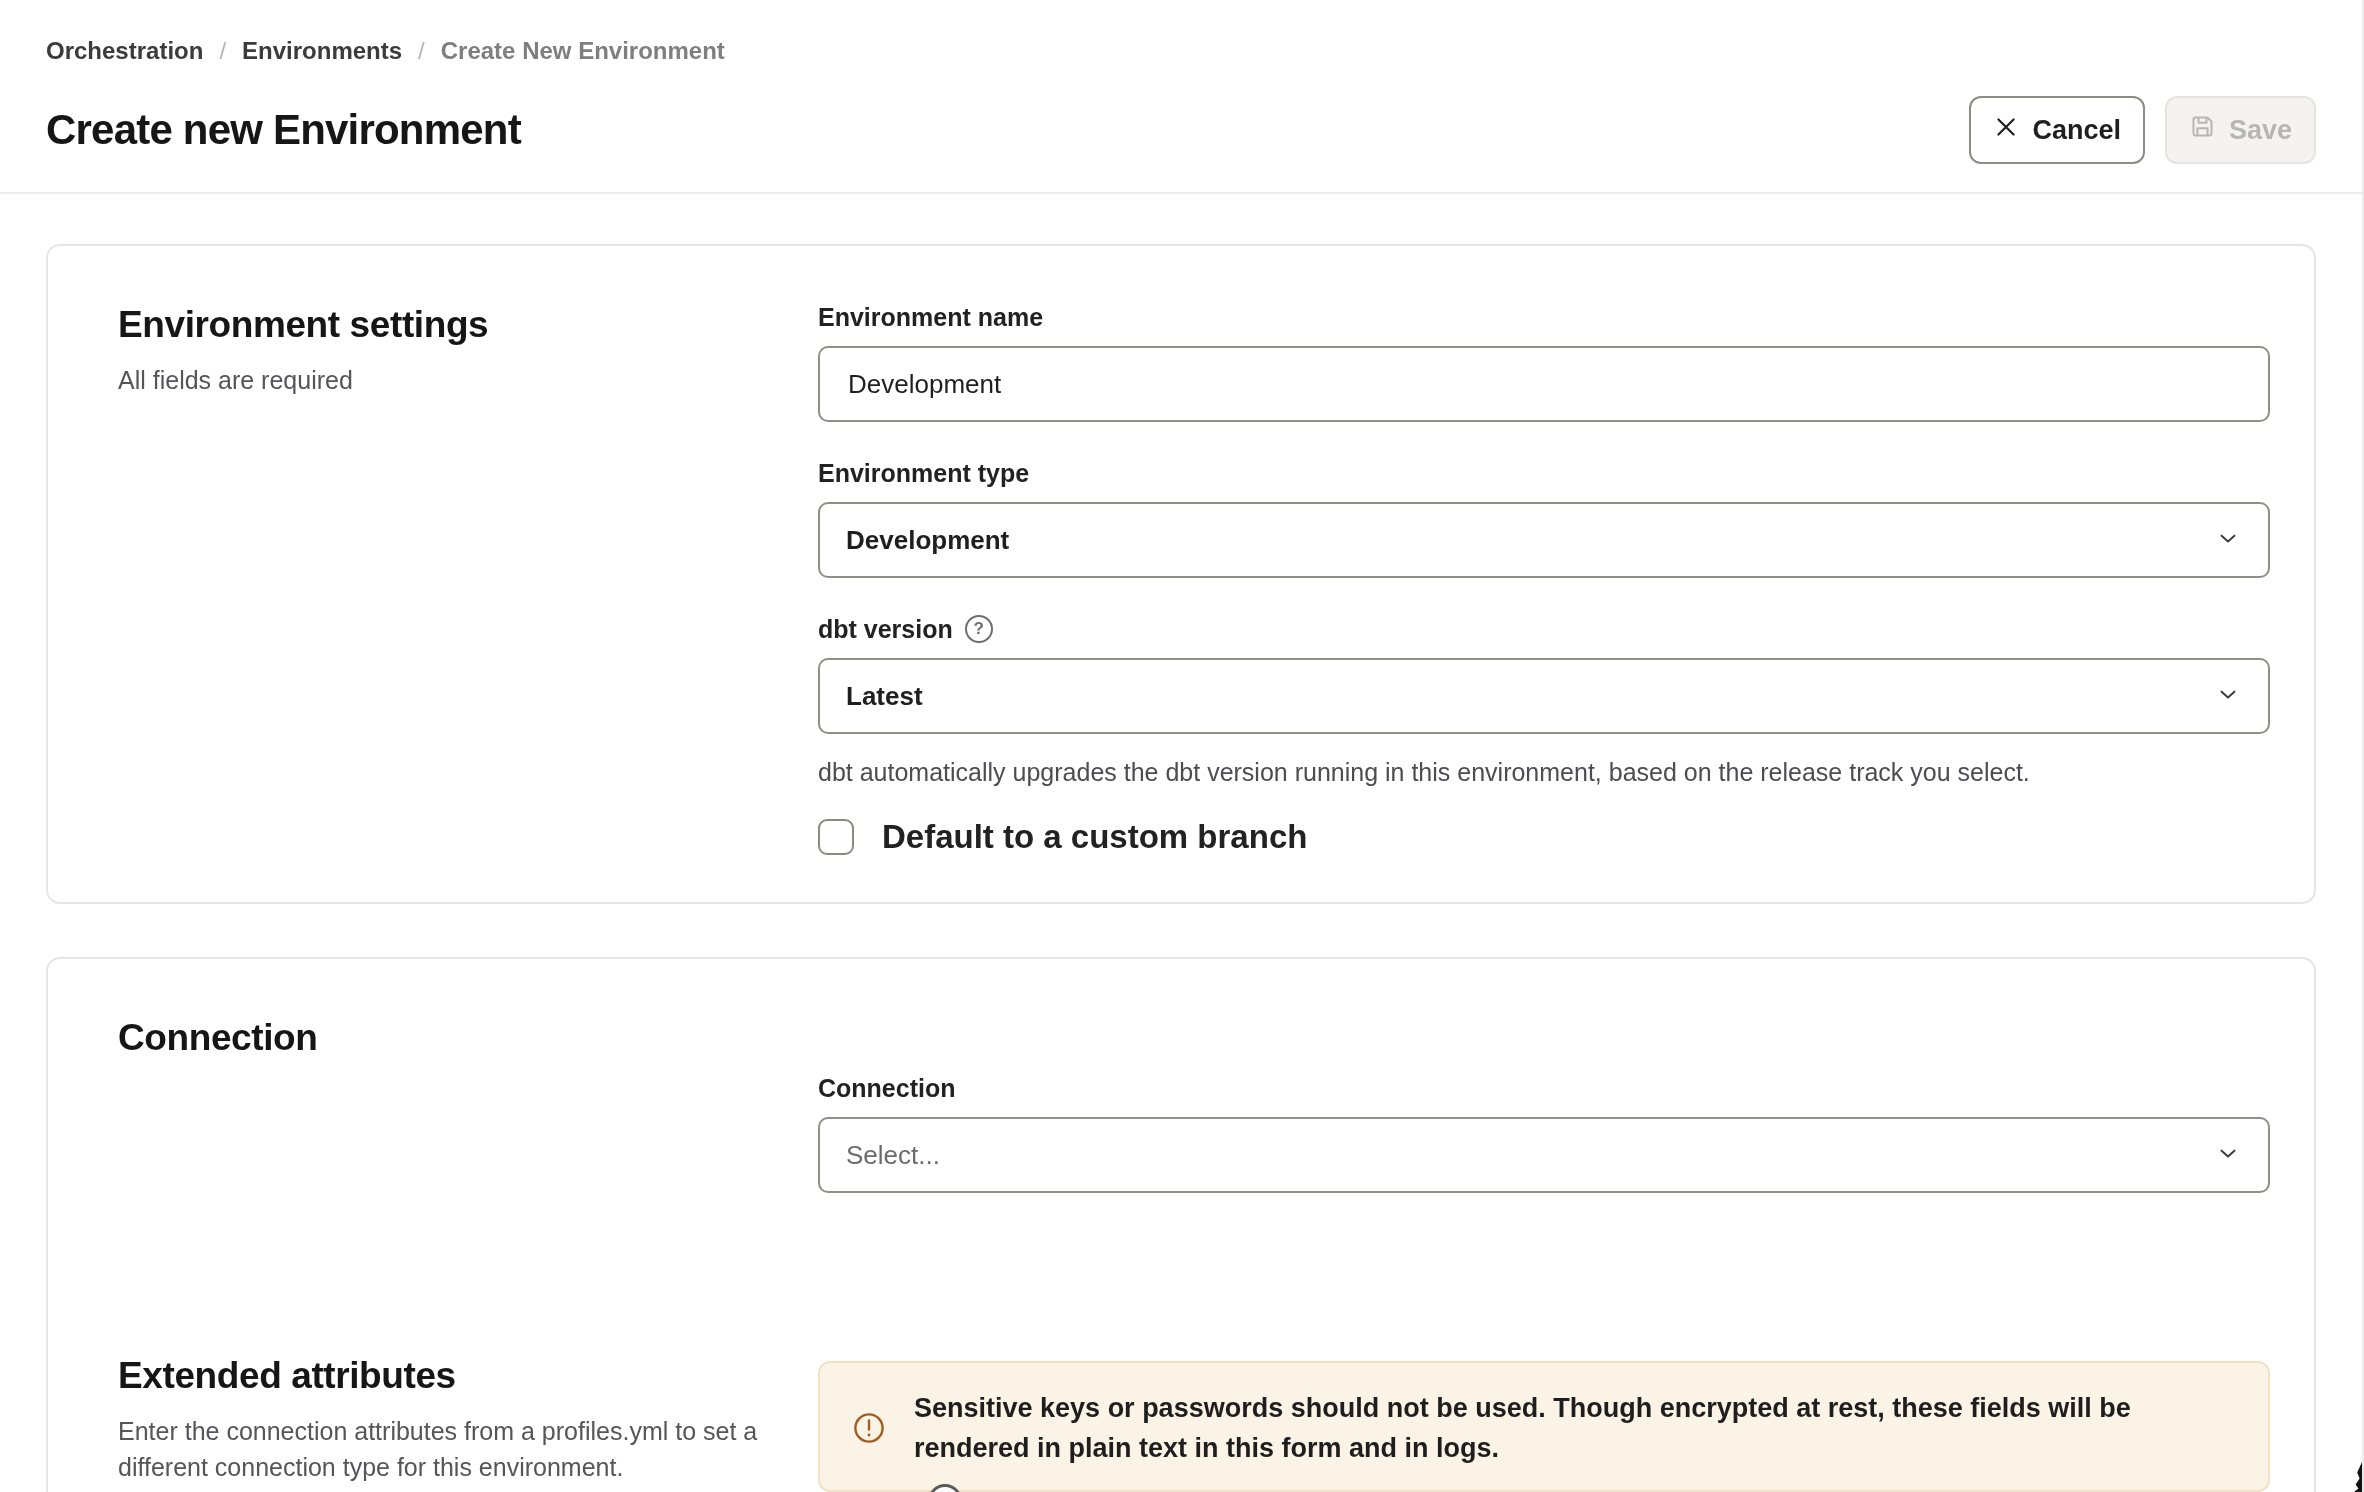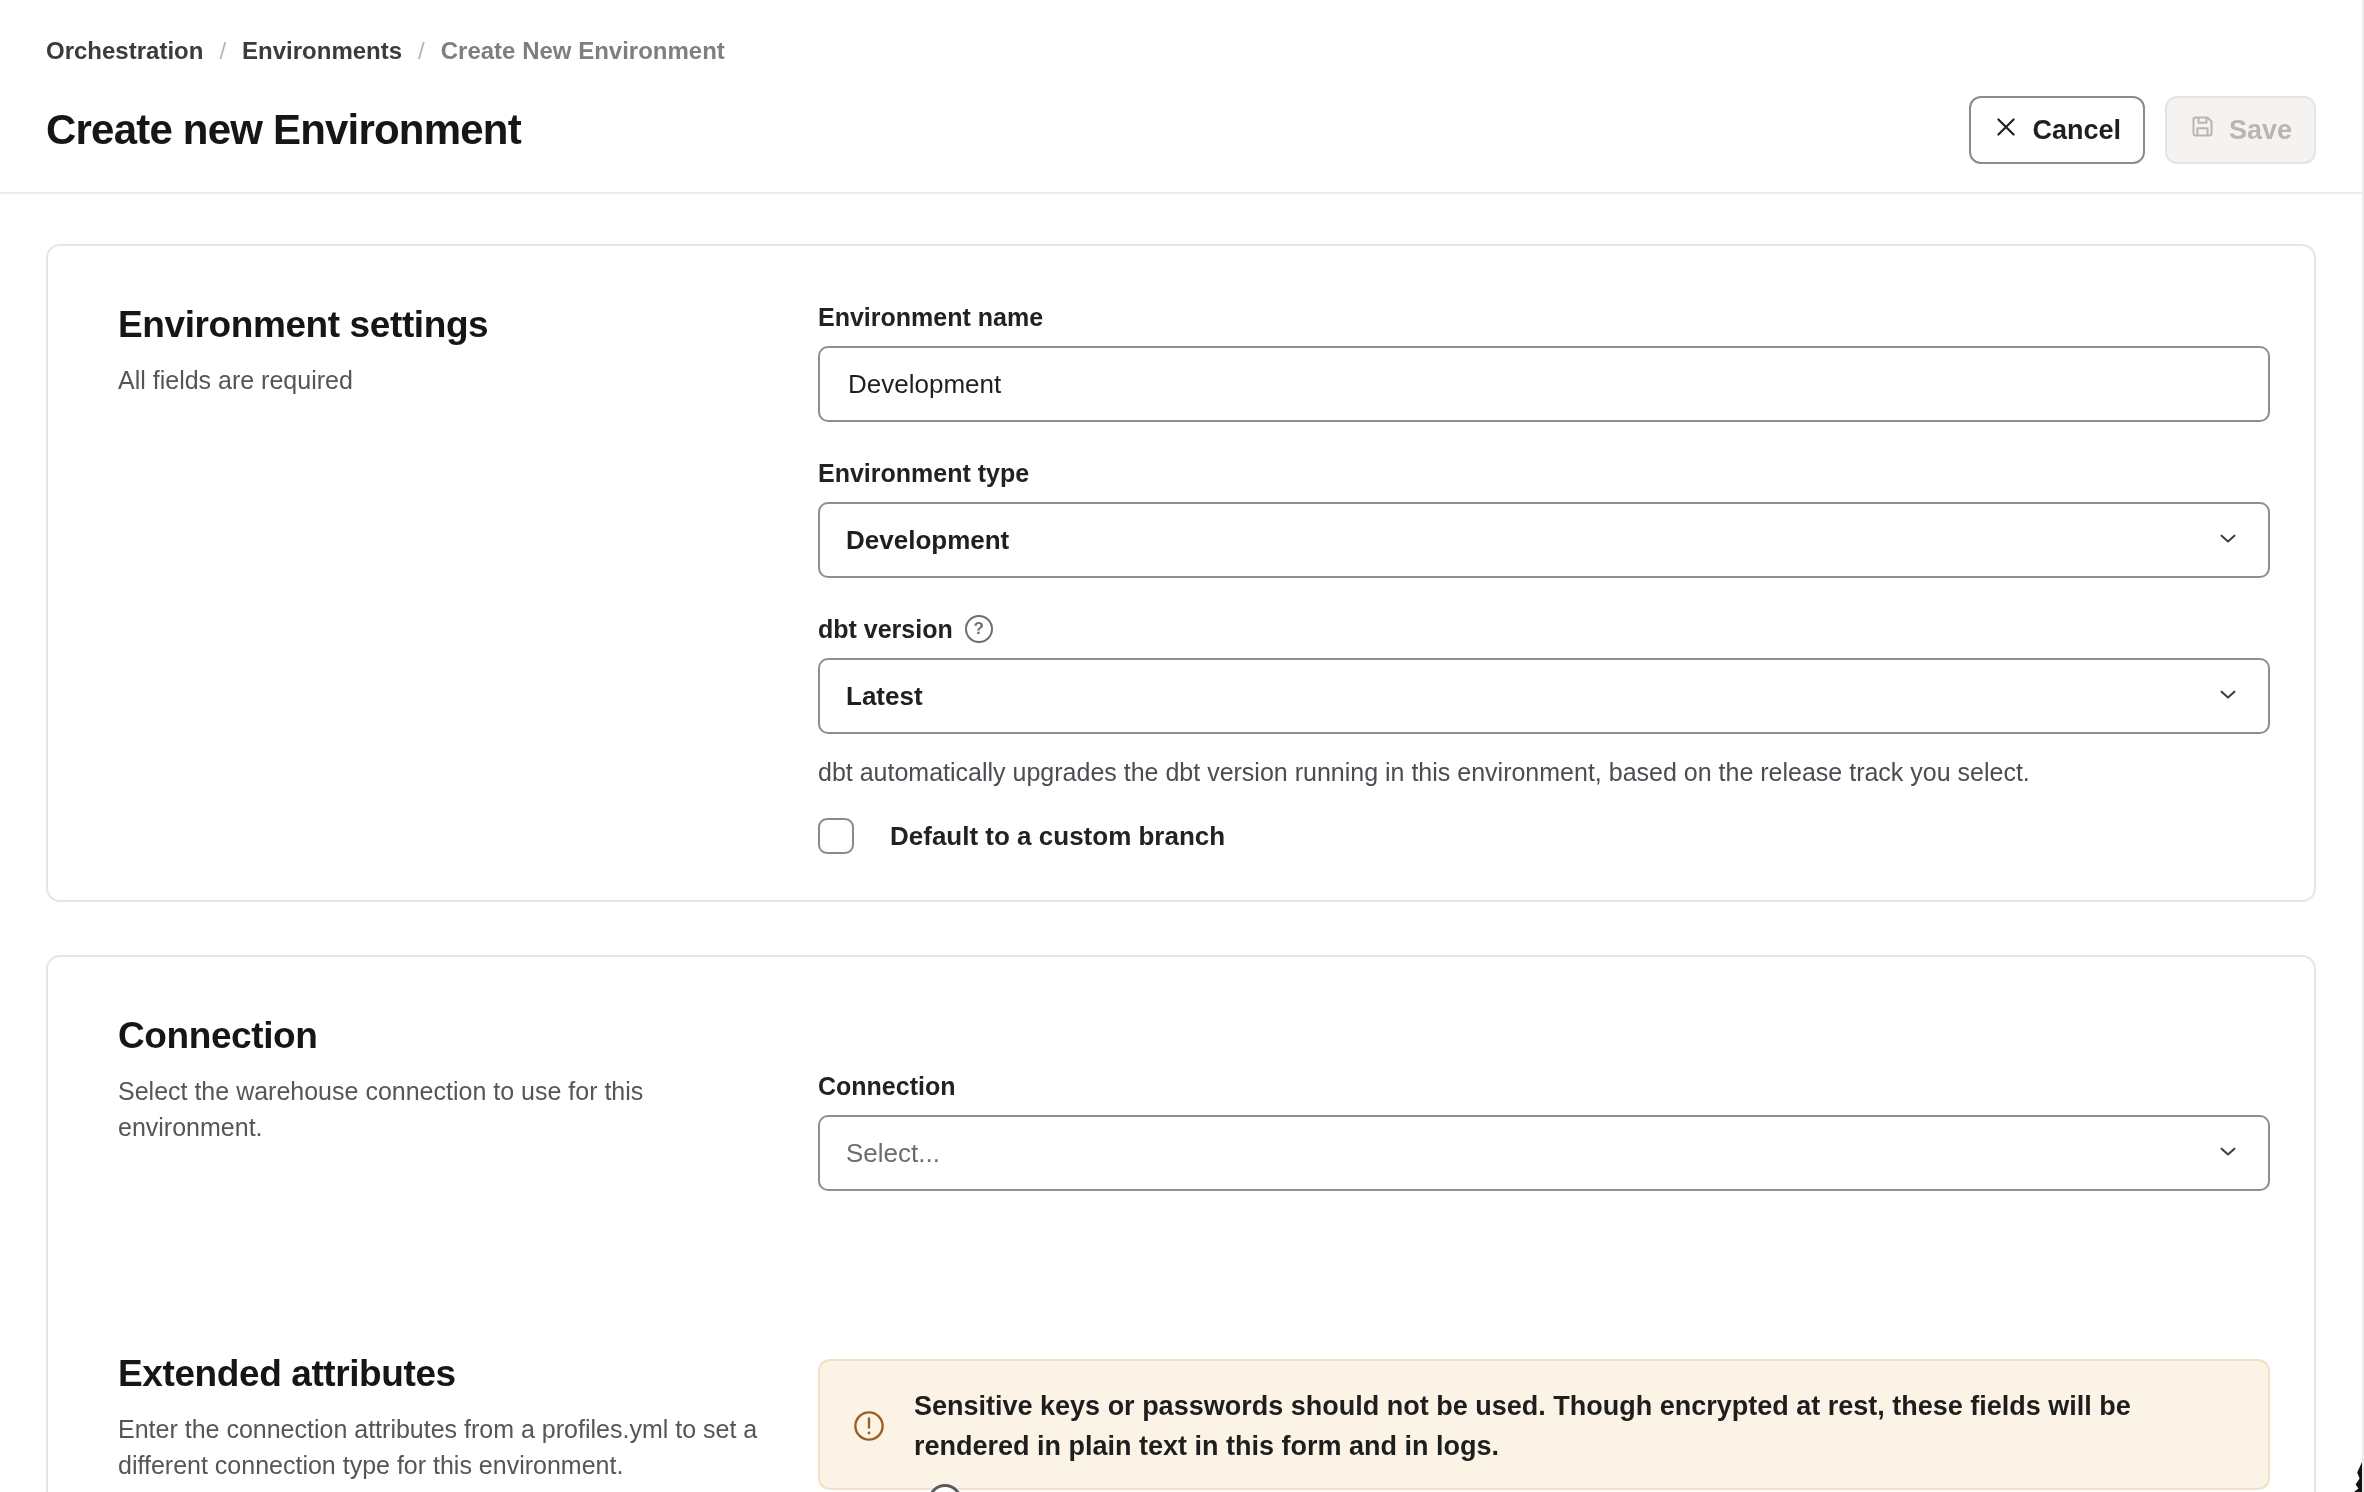--- a/index.html
+++ b/index.html
@@ -63,21 +63,21 @@
     justify-content: space-between; cursor: pointer;
   }
   .select-value { font-size: 26px; font-weight: 700; color: #1f1f1f; }
   .select-placeholder { font-size: 26px; font-weight: 400; color: #6b6b70; }
   .helper { font-size: 25px; line-height: 32px; color: #4c4c52; margin-top: 22px; }
   .checkbox-row { display: flex; align-items: center; margin-top: 30px; cursor: pointer; }
   .checkbox {
     width: 36px; height: 36px; border: 2px solid #8c8984; border-radius: 9px;
     background: #ffffff; flex: 0 0 36px;
   }
-  .checkbox-label { font-size: 26px; font-weight: 700; color: #222222; margin-left: 36px; }
+  .checkbox-label { font-size: 33px; font-weight: 700; color: #222222; margin-left: 28px; }
   .help-badge {
     width: 28px; height: 28px; border: 2px solid #6e6e6e; border-radius: 50%;
     display: inline-flex; align-items: center; justify-content: center;
     font-size: 17px; font-weight: 700; color: #6e6e6e; cursor: pointer;
   }
   .offset-top { margin-top: 58px; }
 
   
   .warning {
     display: flex; align-items: center; gap: 26px;
@@ -183,21 +183,20 @@
           <span class="checkbox-label">Default to a custom branch</span>
         </div>
       </div>
     </div>
   </section>
 
   <section class="card card-2">
     <div class="row">
       <div class="col-left">
         <h2>Connection</h2>
-        <p class="sub">Select the warehouse connection to use for this environment.</p>
       </div>
       <div class="col-right offset-top">
         <div class="field" style="margin-bottom:0;">
           <div class="field-label">
             <span>Connection</span>
           </div>
           <div class="select">
             <span class="select-placeholder">Select...</span>
             <span>
               <svg width="28" height="28" viewBox="0 0 24 24" fill="none" stroke="#3d3d3d" stroke-width="1.7" stroke-linecap="round" stroke-linejoin="round">

